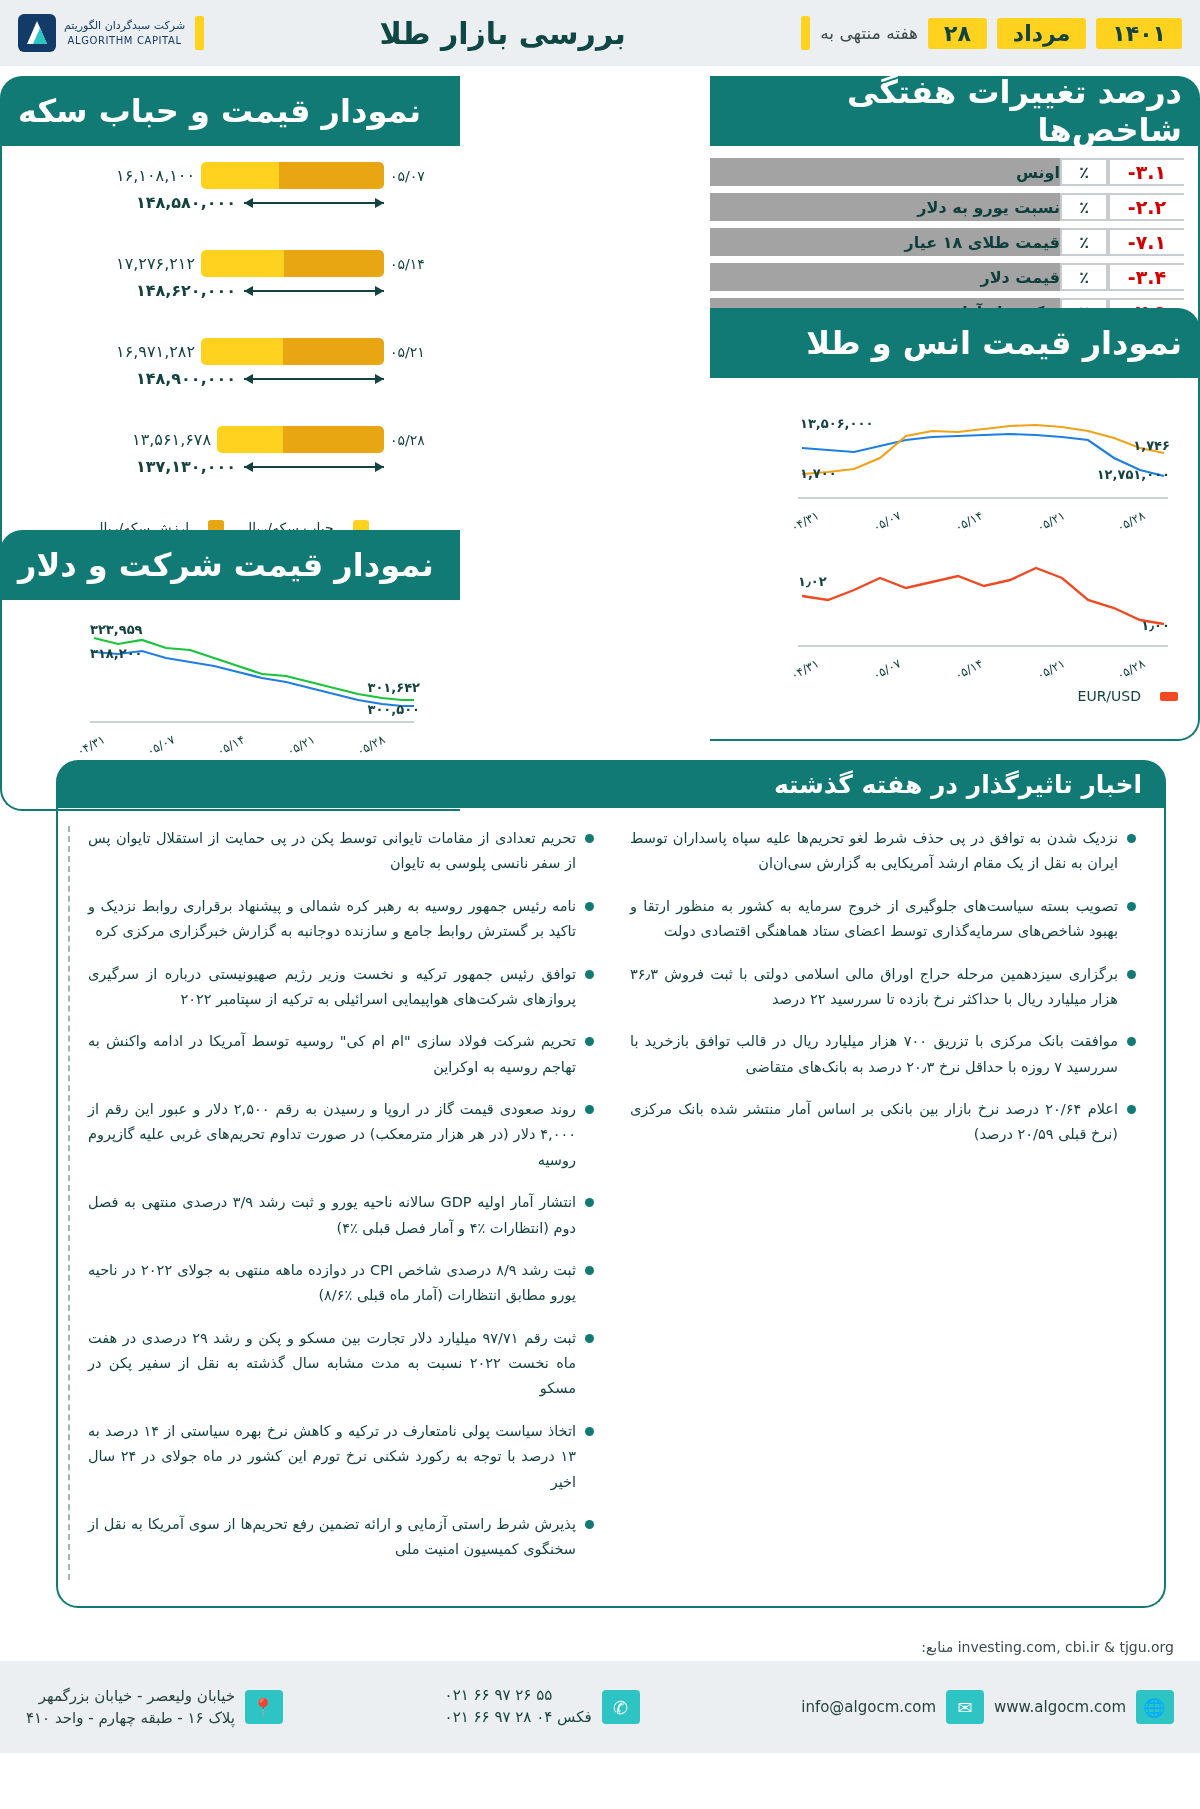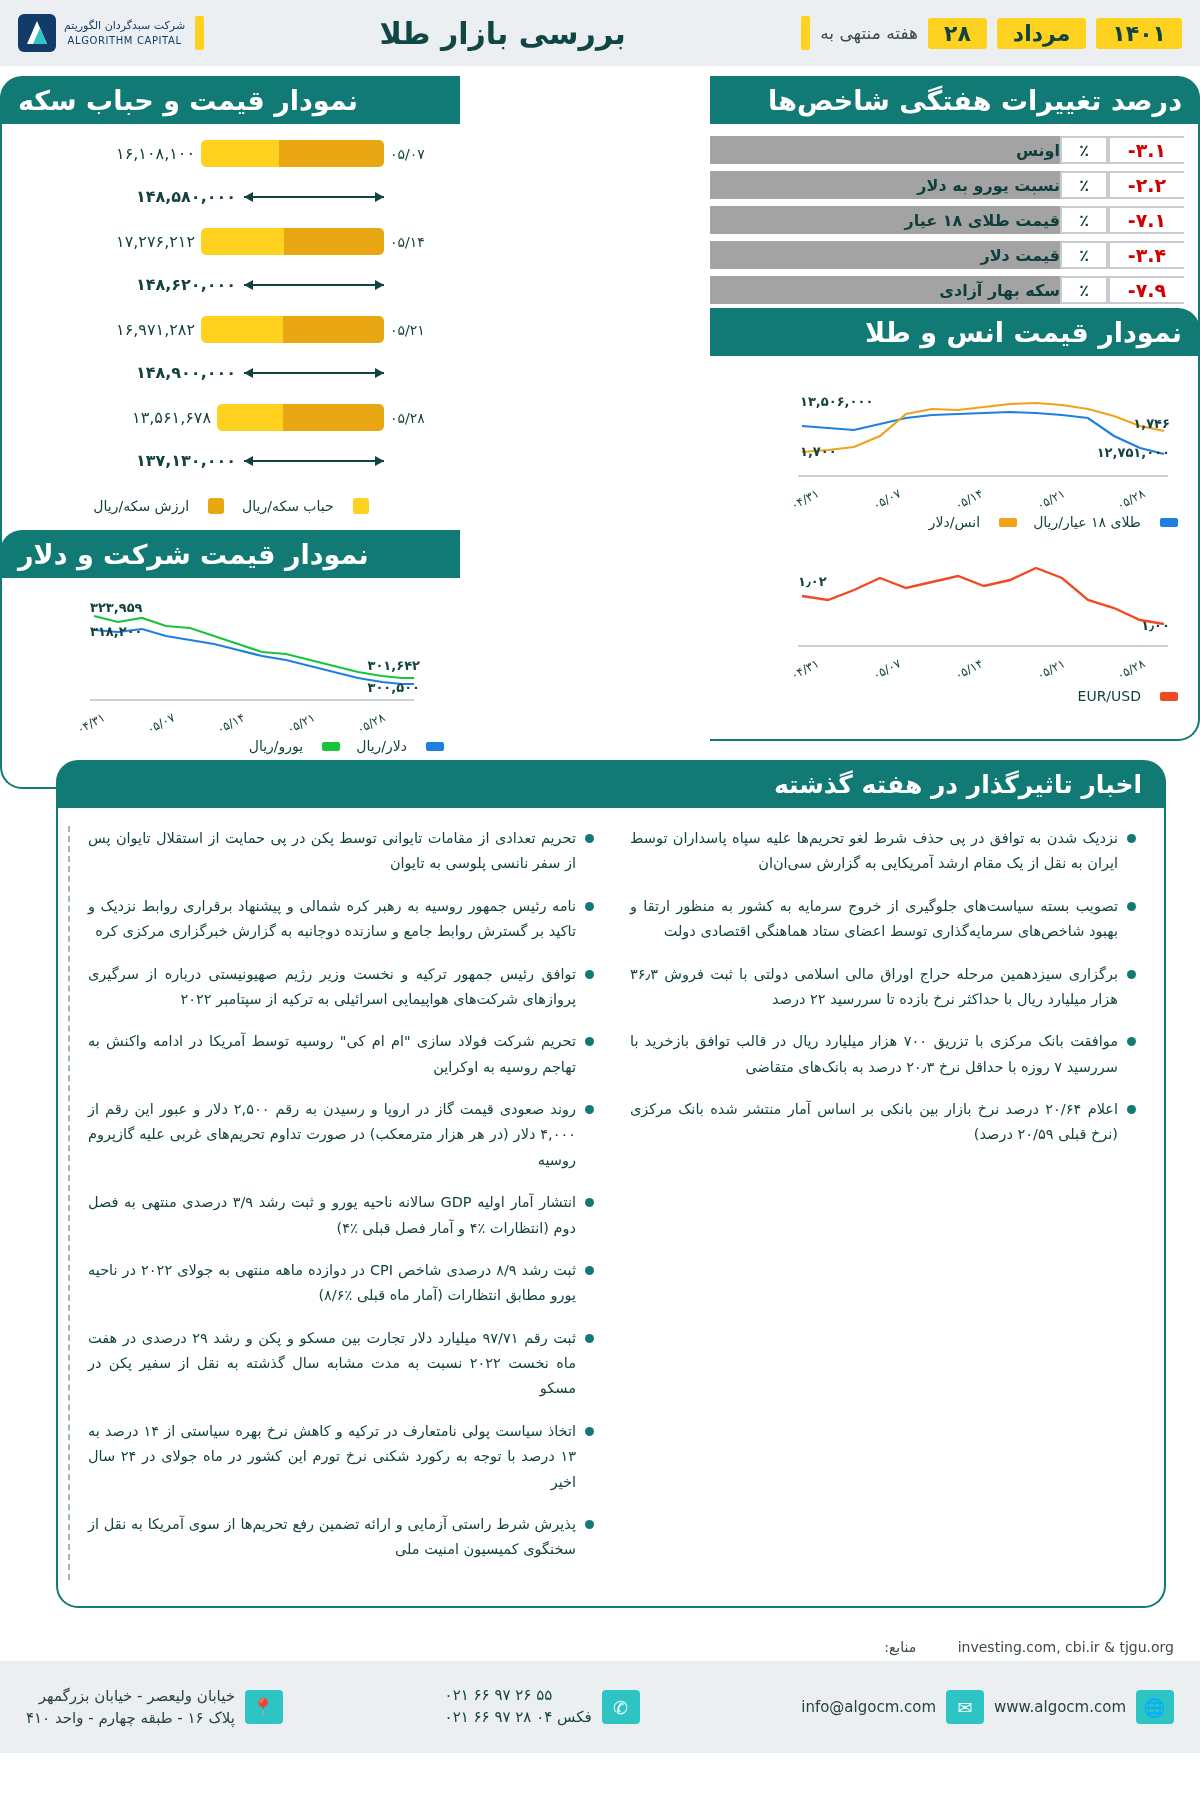--- a/index.html
+++ b/index.html
@@ -38,41 +38,41 @@
     content:"";position:absolute;left:15px;top:14px;width:0;height:0;
     border-left:7px solid transparent;border-right:7px solid transparent;
     border-bottom:16px solid #2ec4c4;
   }
   .logo-txt{font-size:11px;line-height:1.35;color:#123b68;text-align:center;}
   .logo-txt .l2{font-size:10px;letter-spacing:.6px;}
 
   
   .panel{position:absolute;box-sizing:border-box;}
   .panel-band{
-    background:#117a74;color:#fff;font-size:27px;font-weight:bold;
-    display:flex;align-items:center;padding:1px 18px;height:46px;
+    background:#117a74;color:#fff;font-size:32px;font-weight:bold;
+    display:flex;align-items:center;padding:12px 18px;height:46px;
   }
   .panel-body{
     border:2px solid #117a74;border-top:none;background:#fff;position:relative;
   }
 
   
   #coin-panel{left:0;top:76px;width:460px;}
   #coin-panel .panel-band{border-top-left-radius:22px;}
   #coin-panel .panel-body{
     border-right:none;border-bottom-left-radius:22px;height:430px;padding:16px 14px 10px 14px;
   }
   .coin-row{margin-bottom:6px;position:relative;height:82px;}
   .coin-bars{display:flex;align-items:center;justify-content:flex-start;}
   .coin-date{font-size:14px;color:#14433f;width:56px;text-align:left;direction:ltr;}
   .bar-wrap{display:flex;height:27px;border-radius:5px;overflow:hidden;margin:0 6px;}
   .bar-bubble{background:#ffd21f;}
   .bar-value{background:#e8a712;}
   .coin-amount{font-size:16px;color:#14433f;direction:ltr;}
-  .coin-under{display:flex;align-items:center;gap:8px;margin-top:20px;padding-right:62px;}
+  .coin-under{display:flex;align-items:center;gap:8px;margin-top:4px;padding-right:62px;}
   .arrow-line{position:relative;width:140px;height:10px;}
   .arrow-line:before{content:"";position:absolute;top:4px;left:0;right:0;height:2px;background:#14433f;}
   .arrow-line:after{content:"";position:absolute;top:0;left:0;width:0;height:0;
     border-top:5px solid transparent;border-bottom:5px solid transparent;border-right:9px solid #14433f;}
   .arrow-line .rt{position:absolute;top:0;right:0;width:0;height:0;
     border-top:5px solid transparent;border-bottom:5px solid transparent;border-left:9px solid #14433f;}
   .coin-total{font-size:16px;font-weight:bold;direction:ltr;}
   .legend{display:flex;justify-content:center;gap:18px;align-items:center;margin-top:12px;}
   .legend-item{display:flex;align-items:center;gap:19px;font-size:14px;}
   .sw{width:16px;height:16px;border-radius:3px;display:inline-block;}
@@ -133,21 +133,21 @@
     display:flex;padding:18px 10px 26px 10px;min-height:660px;box-sizing:border-box;
   }
   .news-col{flex:1;padding:0 18px;}
   .news-col.right{border-left:2px dashed #9fb6b4;}
   .news-item{display:flex;gap:9px;margin-bottom:17px;align-items:flex-start;}
   .bullet{width:9px;height:9px;border-radius:50%;background:#117a74;flex:0 0 9px;margin-top:8px;}
   .news-text{font-size:14.5px;line-height:1.75;color:#14433f;text-align:justify;}
 
   
   .sources{margin:14px 26px 6px 26px;font-size:14px;color:#3c4a4a;text-align:right;direction:rtl;}
-  .sources .src-val{direction:ltr;display:inline-block;margin-left:37px;}
+  .sources .src-val{direction:ltr;display:inline-block;}
   .footer{
     height:92px;background:#eceff1;display:flex;align-items:center;justify-content:space-between;
     padding:0 26px;box-sizing:border-box;margin-top:6px;
   }
   .f-group{display:flex;align-items:center;gap:10px;}
   .f-ico{width:38px;height:34px;border-radius:4px;display:flex;align-items:center;justify-content:center;color:#fff;font-size:18px;}
   .f-web{background:#2ec4c4;}
   .f-mail{background:#2ec4c4;}
   .f-phone{background:#2ec4c4;}
   .f-pin{background:#2ec4c4;}

